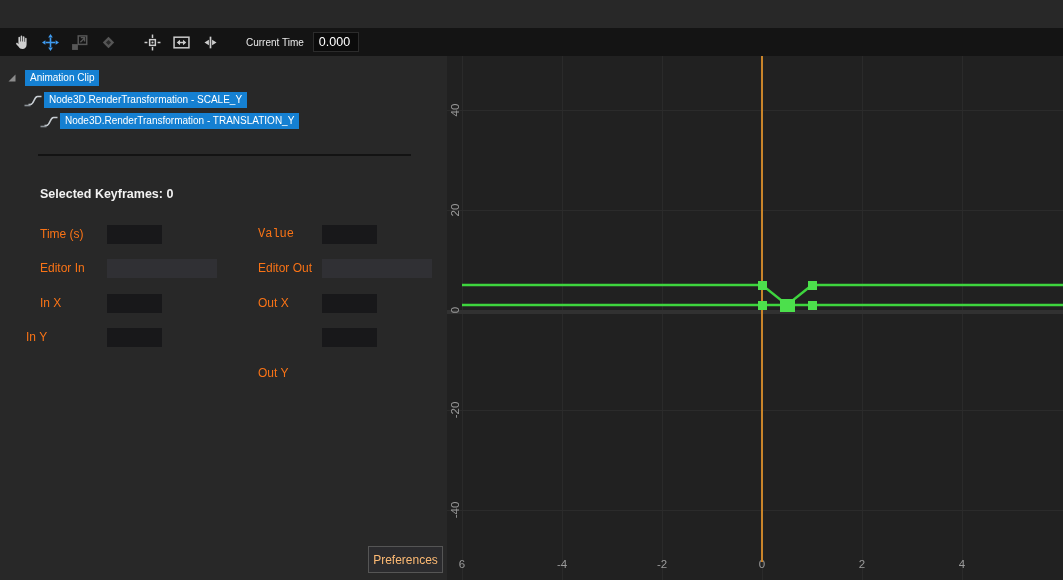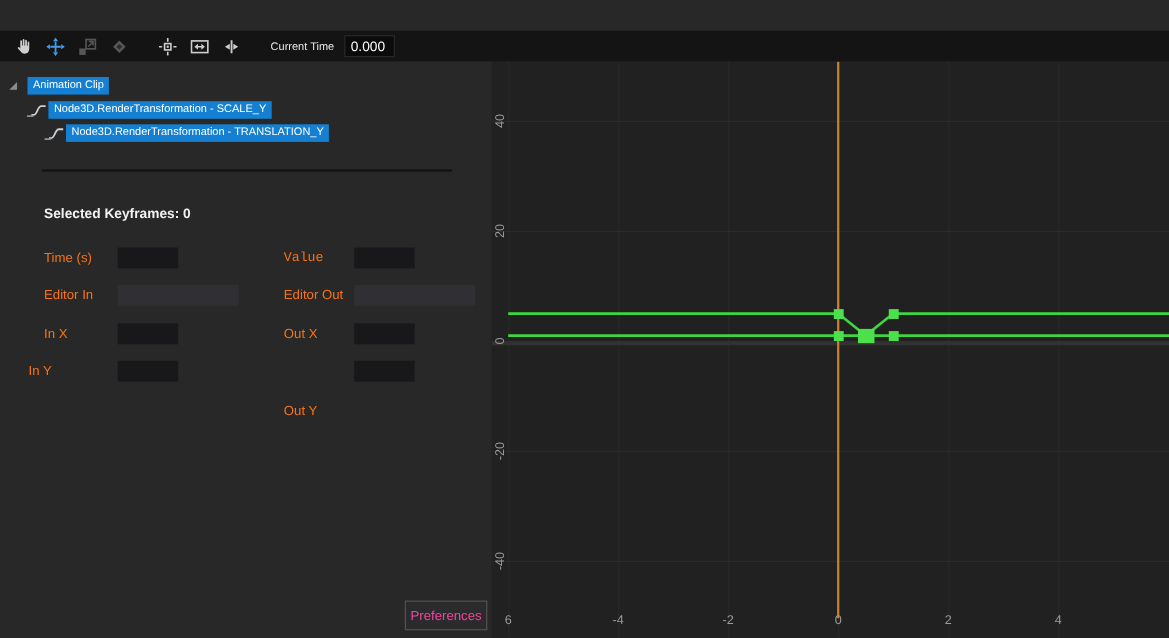--- a/index.html
+++ b/index.html
@@ -40,21 +40,21 @@
   .separator { position:absolute; left:38px; top:98px; width:373px; height:2px; background:#131313; }
 
   
   .sel-kf { position:absolute; left:40px; top:131px; font-size:12.5px; font-weight:bold; color:#f2f2f2; }
   .f-label { position:absolute; color:#f97316; font-size:12px; line-height:19px; white-space:nowrap; }
   .f-input { position:absolute; width:55px; height:19px; background:#18181a; color:#ddd; font-size:12px;
              line-height:19px; padding-left:4px; cursor:text; }
   .f-input.wide { width:110px; background:#303034; cursor:pointer; }
 
   .pref-btn { position:absolute; left:368px; top:490px; width:75px; height:27px; background:#2b2b2e;
-              border:1px solid #555555; color:#ec4899; font-size:12px; display:flex; align-items:center;
+              border:1px solid #555555; color:#fdba74; font-size:12px; display:flex; align-items:center;
               justify-content:center; cursor:pointer; }
 
   
   .vgrid { position:absolute; top:0; width:1px; height:524px; background:#2a2a2a; }
   .hgrid { position:absolute; left:0; width:616px; height:1px; background:#2b2b2b; }
   .hgrid.zero { height:4px; background:#313131; }
   .ylab { position:absolute; width:30px; height:14px; text-align:center; color:#9b9b9b; font-size:11.5px;
           transform:rotate(-90deg); }
   .xlab { position:absolute; top:502px; width:40px; text-align:center; color:#9b9b9b; font-size:11.5px; }
   .playhead { position:absolute; top:0; width:2px; height:506px; background:#c9842a; cursor:ew-resize; }

